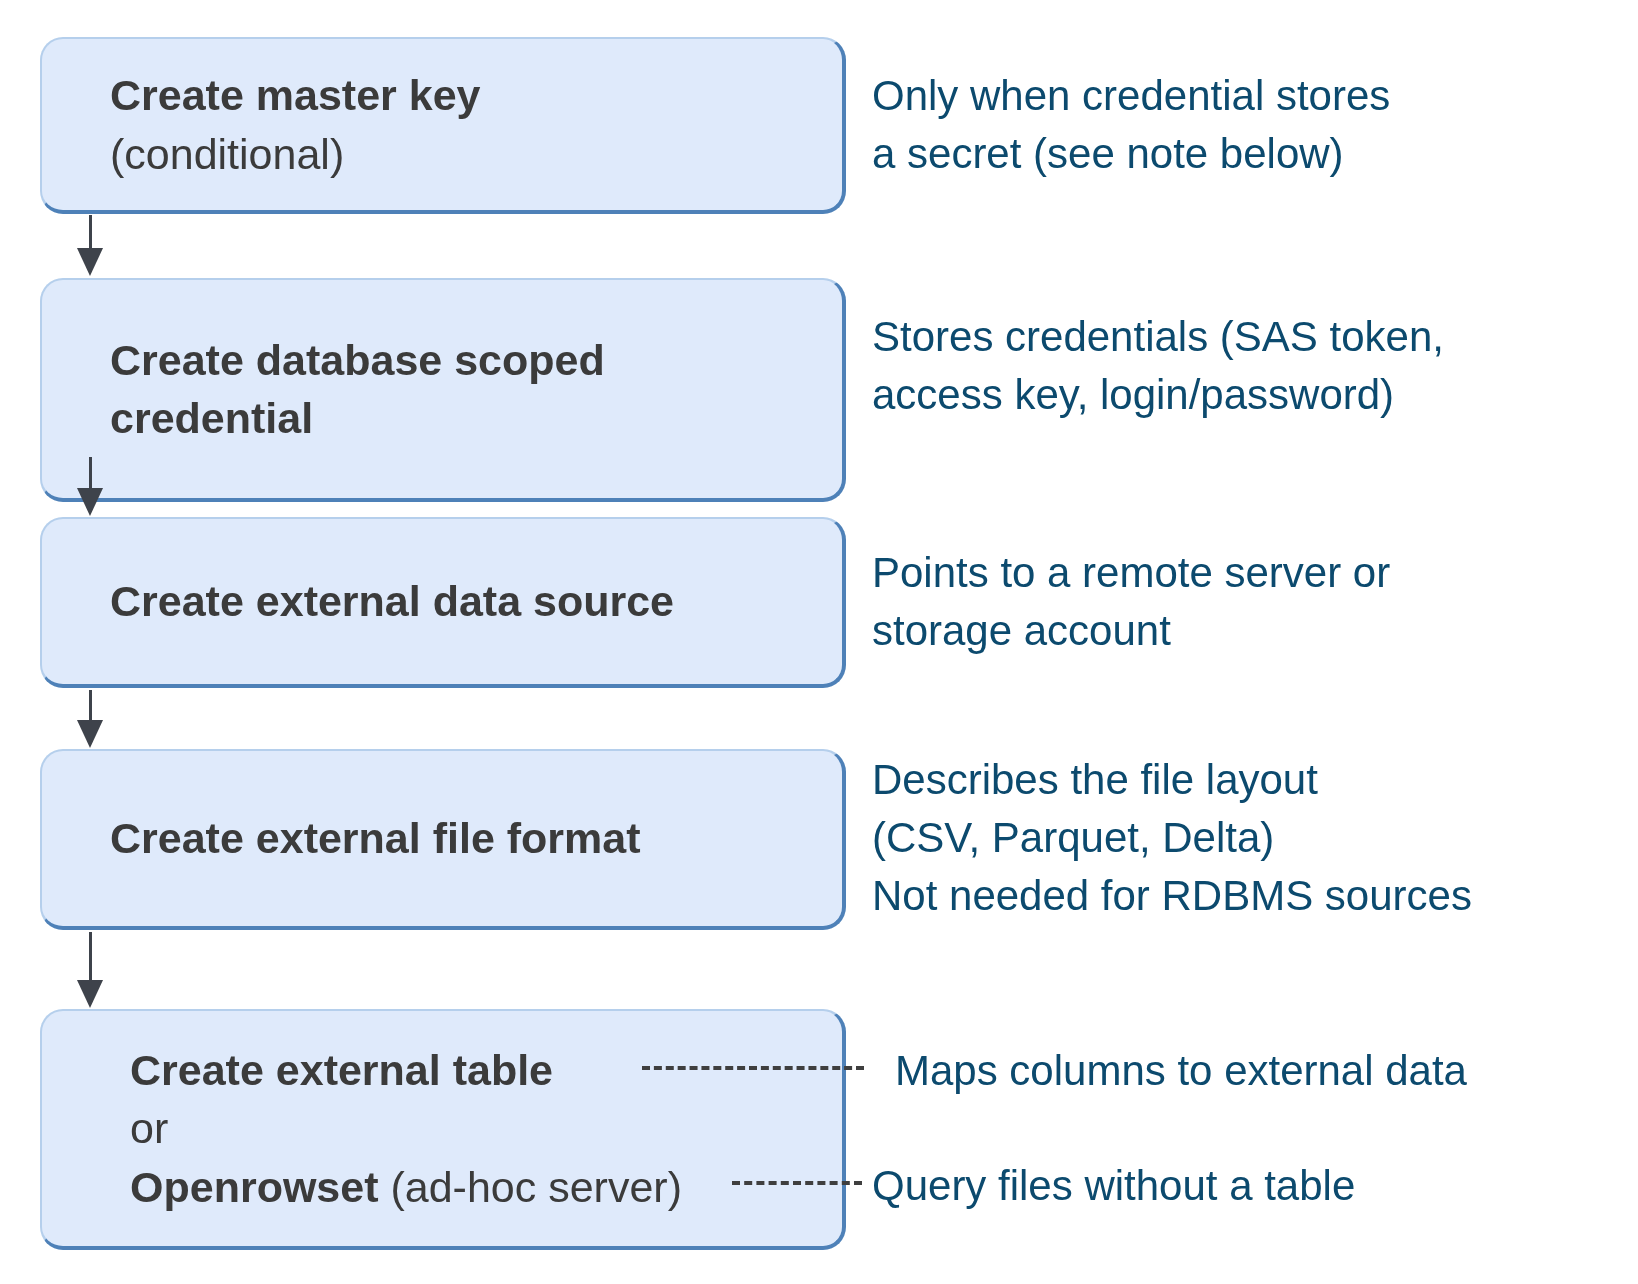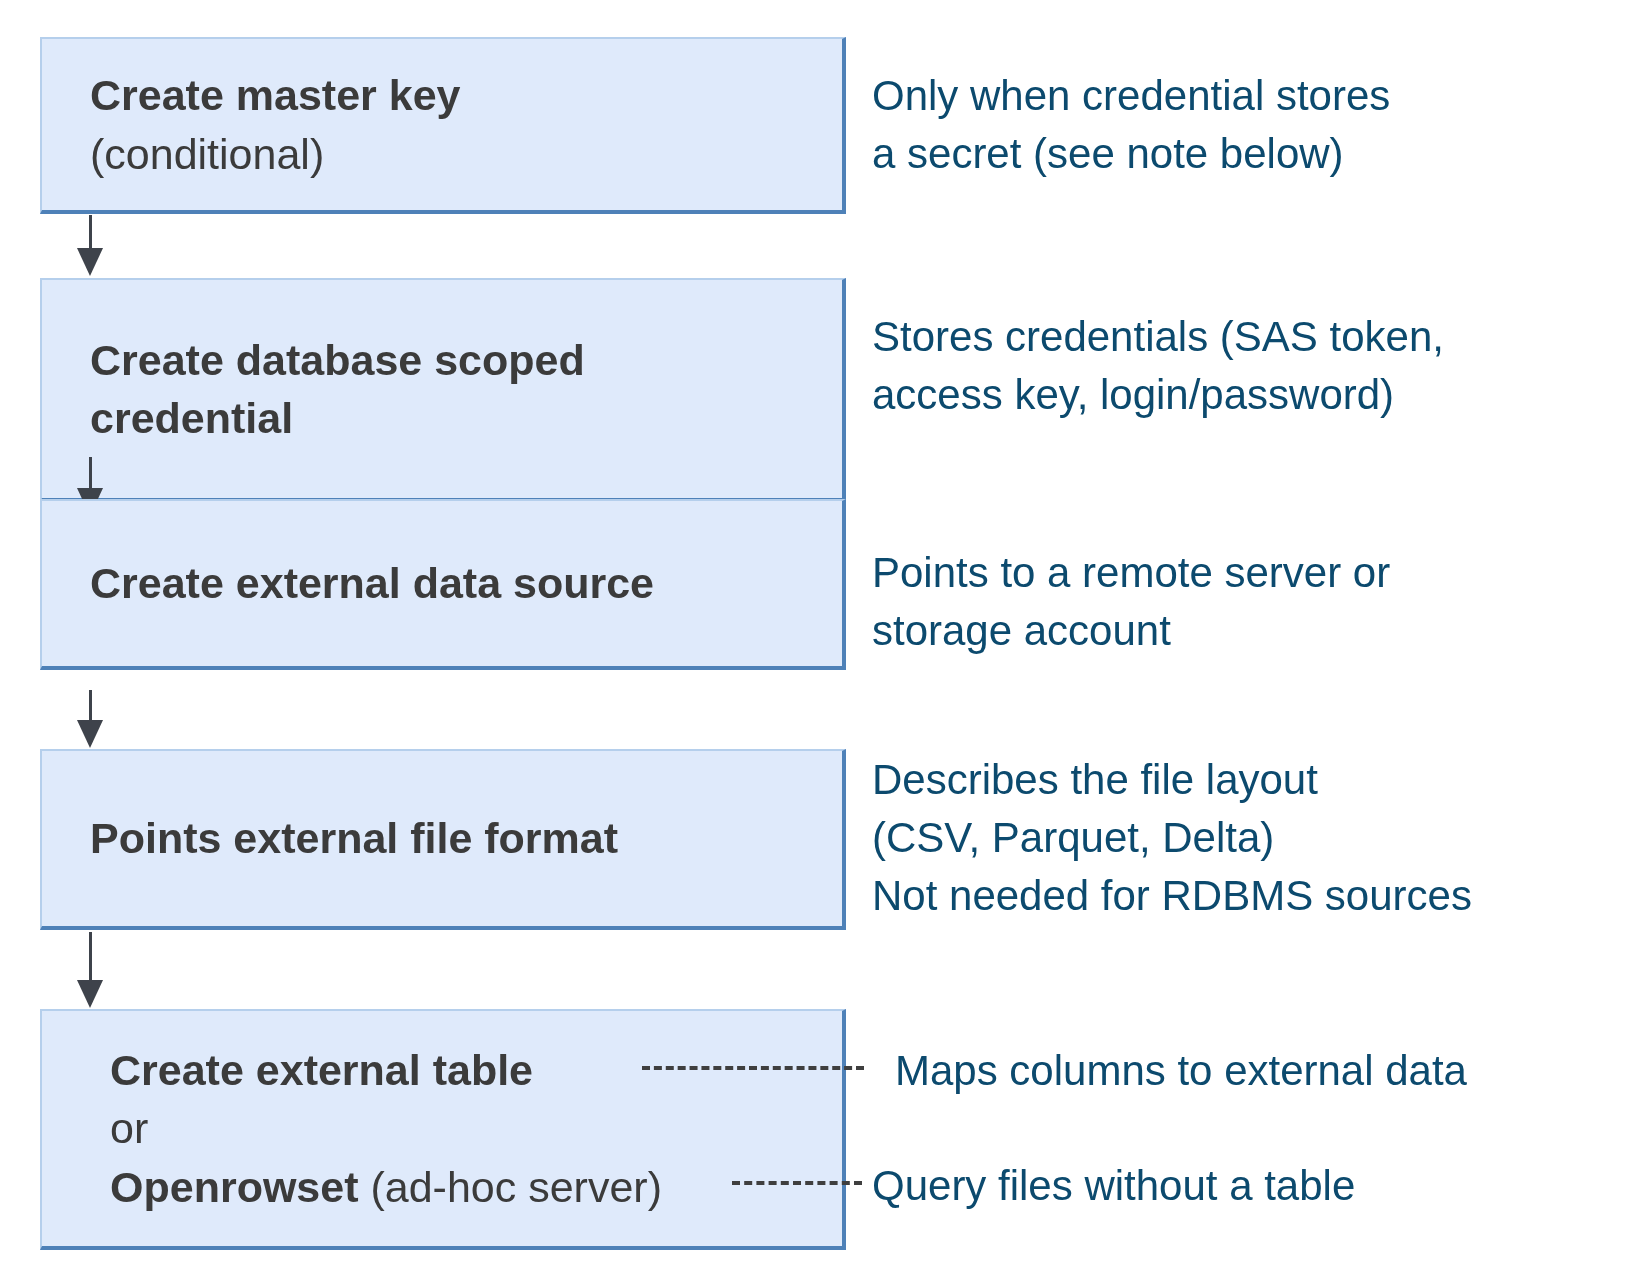--- a/index.html
+++ b/index.html
@@ -22,25 +22,26 @@
     width: 806px;
     box-sizing: border-box;
     background: #dfeafb;
     border-top: 2px solid #b5cfec;
     border-left: 2px solid #b5cfec;
     border-right: 4px solid #4e81b8;
     border-bottom: 4px solid #4e81b8;
     display: flex;
     flex-direction: column;
     justify-content: center;
-    padding-left: 48px;
+    padding-left: 68px;
+    border-radius: 23px;
   }
   .box1 { top: 37px;  height: 177px; }
   .box2 { top: 278px; height: 224px; }
-  .box3 { top: 499px; height: 171px; }
+  .box3 { top: 517px; height: 171px; }
   .box4 { top: 749px; height: 181px; }
   .box5 { top: 1009px; height: 241px; }
 
   .box-title {
     font-size: 43px;
     font-weight: 700;
     line-height: 1.36;
     white-space: pre-line;
   }
   .box-subtitle {
@@ -137,21 +138,21 @@
 
   <div class="step-box box3">
     <div class="box-title">Create external data source</div>
   </div>
   <div class="flow-arrow arrow3">
     <div class="shaft"></div>
     <div class="head"></div>
   </div>
 
   <div class="step-box box4">
-    <div class="box-title">Points external file format</div>
+    <div class="box-title">Create external file format</div>
   </div>
   <div class="flow-arrow arrow4">
     <div class="shaft"></div>
     <div class="head"></div>
   </div>
 
   <div class="step-box box5">
     <div class="box-line"><span class="bold">Create external table</span></div>
     <div class="box-line">or</div>
     <div class="box-line"><span class="bold">Openrowset</span><span> (ad-hoc server)</span></div>

